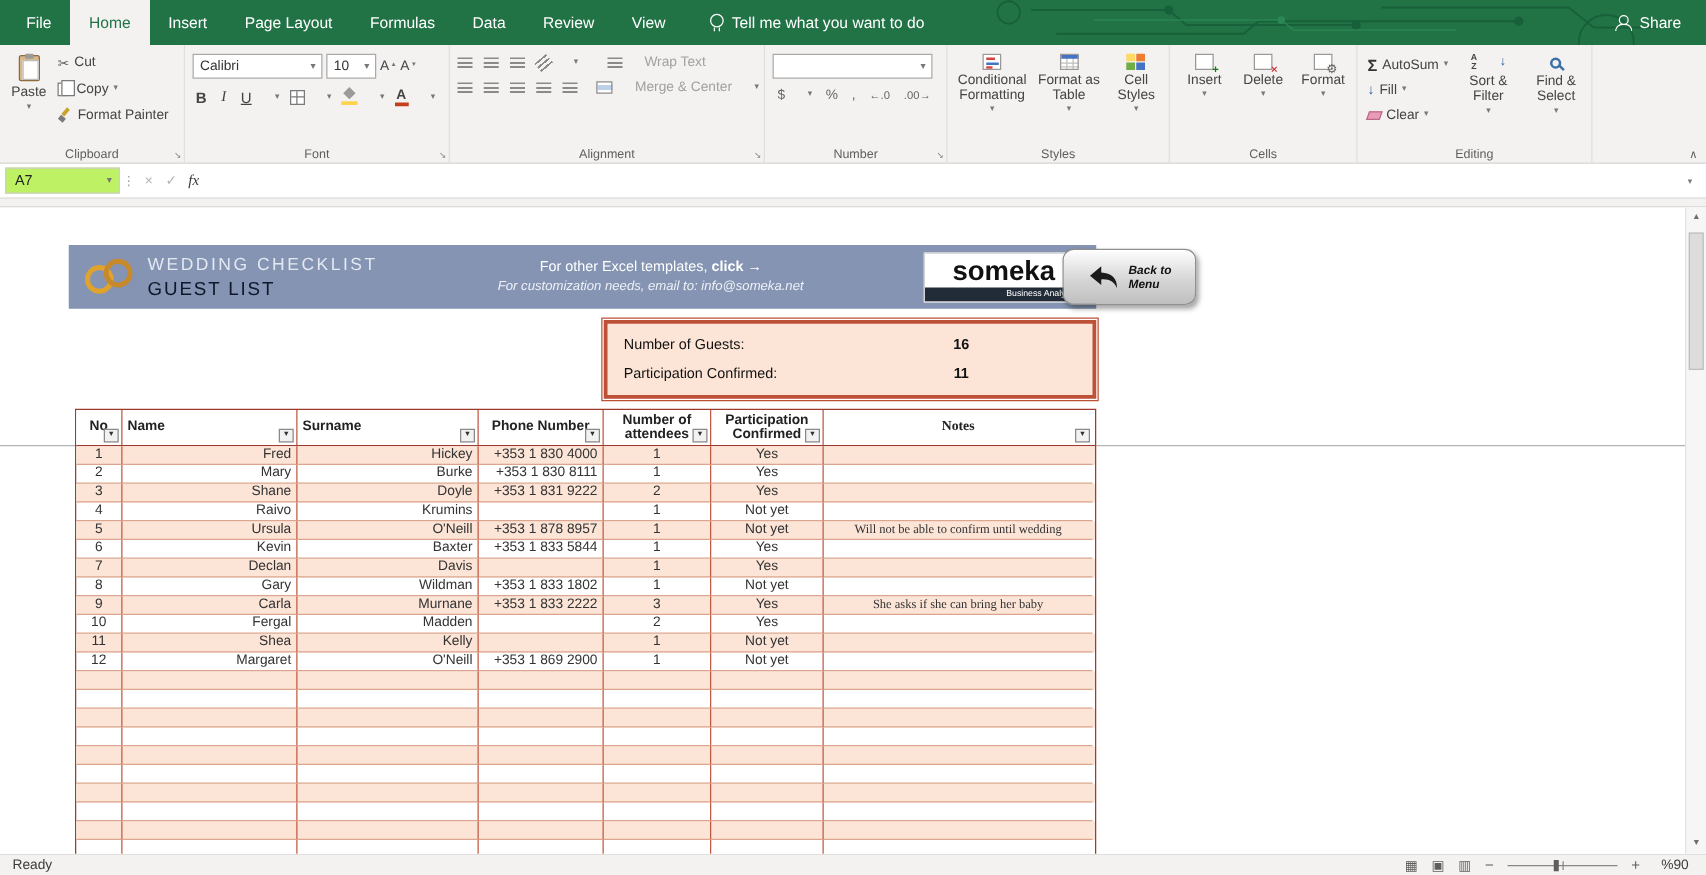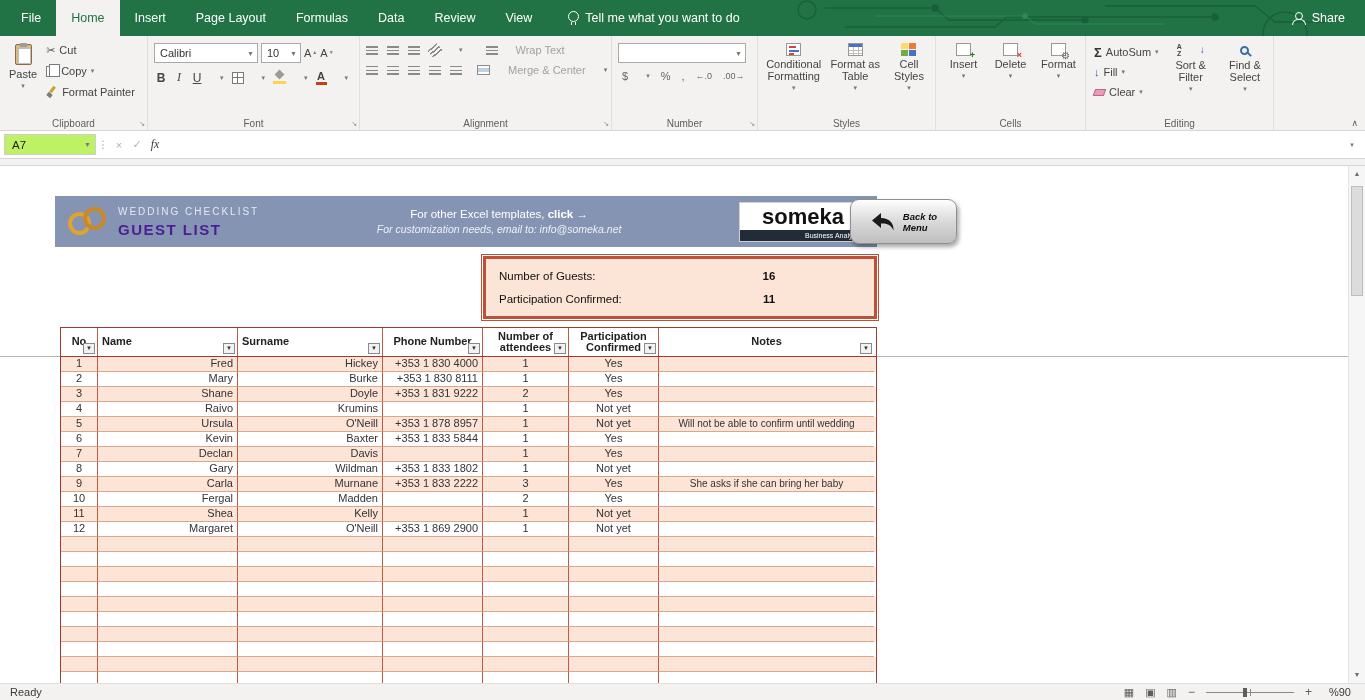--- a/index.html
+++ b/index.html
@@ -120,22 +120,22 @@
 
   
   .sheet{position:relative;height:517px;background:#fff;overflow:hidden;}
   .freeze{position:absolute;left:0;top:190px;width:1348px;height:1px;background:#b3b3b3;}
   .banner{position:absolute;left:55px;top:30px;width:822px;height:51px;background:var(--banner-bg);display:flex;align-items:center;padding:0 10px 0 12px;}
   .rings{width:46px;height:34px;position:relative;flex:none;}
   .rings i{position:absolute;width:23px;height:23px;border:4px solid #e0a32e;border-radius:50%;}
   .rings i:first-child{left:1px;top:7px;}
   .rings i:last-child{left:16px;top:2px;border-color:#c8892a;}
   .btitles{margin-left:5px;flex:none;}
-  .bsub{font-size:10px;color:#e3e8f2;letter-spacing:2px;}
-  .btitle{font-size:15px;font-weight:bold;color:#4c1d95;letter-spacing:1.5px;margin-top:4px;}
+  .bsub{font-size:14px;color:#e3e8f2;letter-spacing:2px;}
+  .btitle{font-size:15px;font-weight:normal;color:#0f172a;letter-spacing:1.5px;margin-top:4px;}
   .bcenter{flex:1;text-align:center;color:#fff;}
   .bline1{font-size:11.5px;}
   .bline1 b{font-weight:bold;}
   .bline2{font-size:10.5px;font-style:italic;color:#eef1f7;margin-top:3px;}
   .logo{width:128px;height:40px;background:#fff;border:1px solid #d0d0d0;display:flex;flex-direction:column;align-items:stretch;flex:none;}
   .logotext{font-size:22px;font-weight:bold;color:#111;line-height:27px;text-align:center;letter-spacing:0;}
   .logotag{background:#222b38;color:#fff;font-size:7px;text-align:right;padding:1px 5px;line-height:9px;}
   .backbtn{position:absolute;left:850px;top:33px;width:107px;height:45px;border-radius:9px;border:1px solid #8f8f8f;background:linear-gradient(180deg,#fefefe,#d6d6d6 55%,#bfbfbf);box-shadow:2px 3px 4px rgba(0,0,0,.35),inset 0 1px 0 #fff;display:flex;align-items:center;justify-content:center;gap:7px;}
   .backlabel{font-size:9.5px;font-weight:bold;font-style:italic;color:#111;line-height:11px;}
   .stats{position:absolute;left:483px;top:90px;width:394px;height:63px;background:var(--row-fill);border:3px solid var(--stats-border);outline:1px solid var(--stats-border);outline-offset:1px;display:flex;flex-direction:column;justify-content:space-evenly;}
@@ -149,21 +149,21 @@
   .th{position:relative;border-right:1px solid var(--tbl-border);font-weight:bold;font-size:11px;color:#222;display:flex;align-items:center;padding:1px 4px;line-height:11.5px;overflow:hidden;}
   .th.a-c{justify-content:center;text-align:center;}
   .th.a-l{justify-content:flex-start;}
   .th:last-child{border-right:none;}
   .filter{position:absolute;right:2px;bottom:2px;width:12px;height:11px;border:1px solid #8a8a8a;background:#f2f2f2;font-size:6px;line-height:9px;text-align:center;color:#333;}
   .tr{display:flex;height:15px;}
   .g-body .tr:nth-child(odd){background:var(--row-fill);}
   .td{border-right:1px solid var(--tbl-border);border-bottom:1px solid #dca58d;font-size:11px;color:#333;line-height:13px;padding:0 4px;overflow:hidden;white-space:nowrap;}
   .td.a-c{text-align:center}.td.a-r{text-align:right}.td.a-l{text-align:right}
   .w0{width:37px}.w1{width:140px}.w2{width:145px}.w3{width:100px}.w4{width:86px}.w5{width:90px}
-  .w6{width:215px;border-right:none !important;font-size:10px;text-align:center;}
+  .w6{width:215px;border-right:none !important;font-size:10px;text-align:center;font-family:Liberation Serif, serif;}
   .th.w6{font-size:11px;}
 
   
   .vscroll{position:absolute;top:0;right:0;bottom:0;width:17px;background:#f6f6f6;border-left:1px solid #e3e3e3;}
   .varrow{position:absolute;left:0;right:0;top:0;height:16px;text-align:center;font-size:7px;color:#6d6d6d;line-height:16px;}
   .varrow.down{top:auto;bottom:0;}
   .vthumb{position:absolute;left:2px;right:2px;top:20px;height:110px;background:#dcdcdc;border:1px solid #bdbdbd;}
 
   
   .statusbar{height:17px;background:var(--ribbon-bg);border-top:1px solid #e1dfdd;display:flex;align-items:center;font-size:11px;color:#3b3b3b;}

